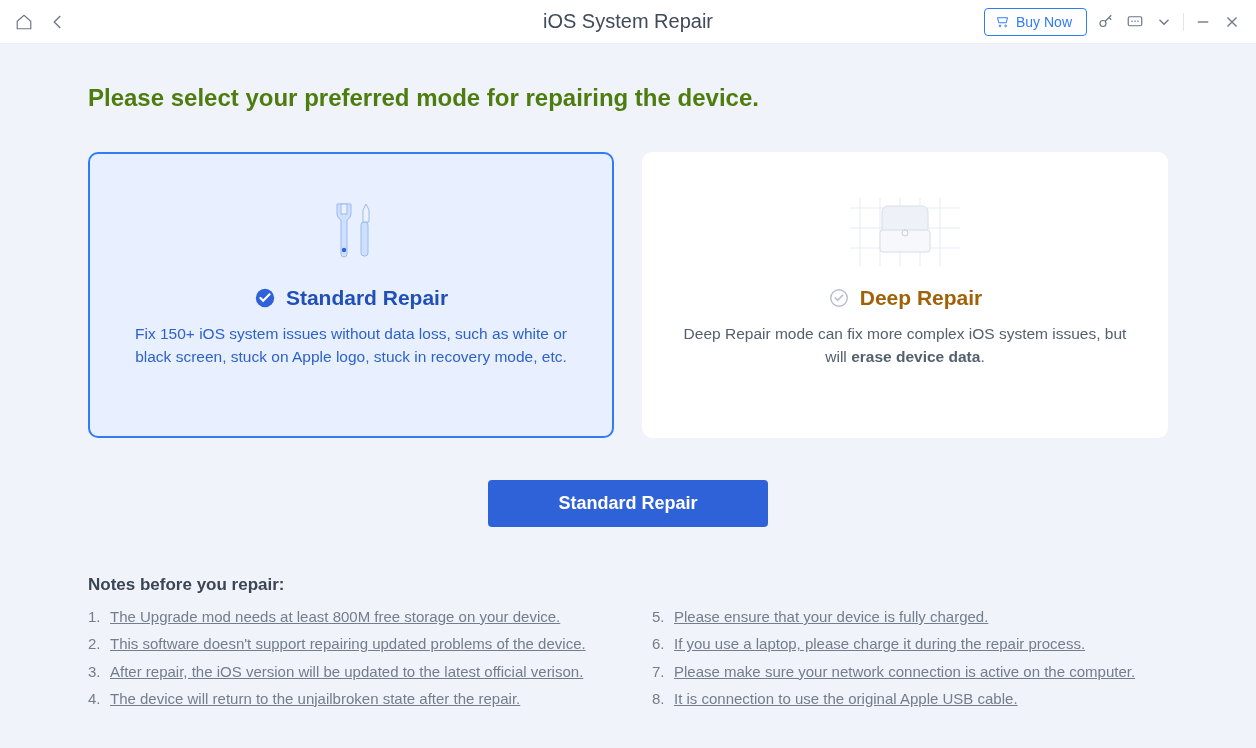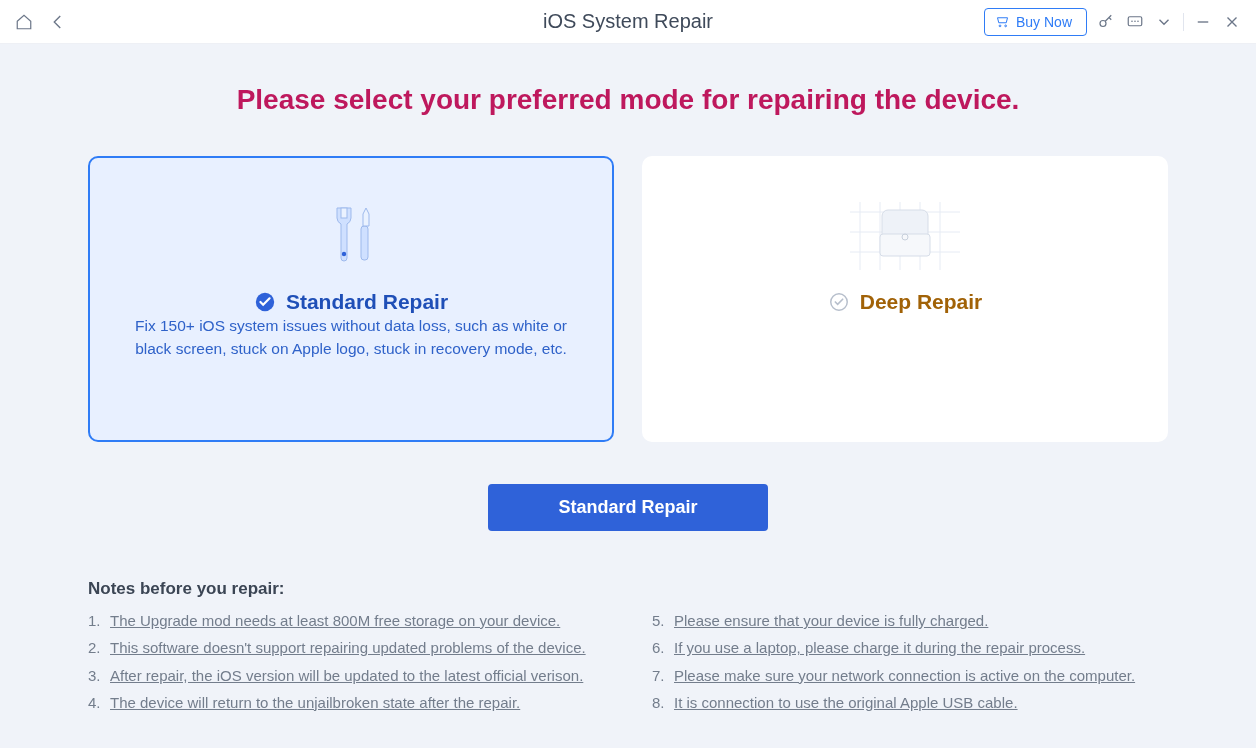--- a/index.html
+++ b/index.html
@@ -26,36 +26,36 @@
   .buy-btn {
     border: 1px solid #2f7cf6; color: #2f7cf6; background:#fff;
     border-radius: 4px; padding: 5px 14px 5px 10px; font-size: 14px;
     display:flex; align-items:center; gap:6px; cursor:pointer;
   }
   .buy-btn svg { width:15px; height:15px; }
   .vsep { width:1px; height:18px; background:#e1e5ee; }
 
   
   .main { padding: 40px 88px 0 88px; }
-  .headline { text-align:center; font-size: 28px; font-weight: 700; color:#be185d; }
+  .headline { font-size: 24px; font-weight: 700; color:#4d7c0f; }
 
   .cards { display:flex; gap: 28px; margin-top: 40px; }
   .card {
     flex:1; background:#fff; border: 2px solid transparent; border-radius:10px;
     height: 286px; padding: 30px 36px 0 36px; text-align:center; cursor:pointer;
     box-shadow: none;
   }
   .card.selected { background:#e8f0ff; border:2px solid #2f7cf6; }
   .card-illus { height: 96px; display:flex; align-items:center; justify-content:center; }
   .card-title-row { display:flex; align-items:center; justify-content:center; gap:10px; margin-top:6px;}
   .card-title { font-size:21px; font-weight:700; }
   .card.selected .card-title { color:#1f4fb7; }
   .card:not(.selected) .card-title { color:#a16207; }
   .check-badge { width:22px; height:22px; display:inline-flex; align-items:center; justify-content:center; }
-  .card-desc { margin-top:0; font-size:15.5px; line-height:1.5; }
+  .card-desc { margin-top:12px; font-size:15.5px; line-height:1.5; }
   .card.selected .card-desc { color:#2f62c9; }
   .card:not(.selected) .card-desc { color:#55606f; }
   .card-desc .strong { font-weight:700; }
 
   .action-row { display:flex; justify-content:center; margin-top:42px; }
   .action-btn {
     background:#2f62d9; color:#fff; border:none; border-radius:4px;
     font-size:18px; font-weight:600; padding: 13px 70px; cursor:pointer;
   }
 
@@ -177,20 +177,23 @@
       </div>
       <div class="card-title-row">
         <span class="check-badge">
           <svg viewBox="0 0 24 24" width="22" height="22">
               <circle cx="12" cy="12" r="9" fill="none" stroke="#b7bfcc" stroke-width="1.6"></circle>
               <path d="M8 12l2.5 2.5L16 9" stroke="#b7bfcc" stroke-width="1.8" fill="none" stroke-linecap="round"></path>
             </svg>
         </span>
         <span class="card-title">Deep Repair</span>
       </div>
+      <div class="card-desc">
+        <span>Deep Repair mode can fix more complex iOS system issues, but will </span><span class="strong">erase device data</span><span>.</span>
+      </div>
     </div>
   </div>
 
   <div class="action-row">
     <button class="action-btn">Standard Repair</button>
   </div>
 
   <div class="notes">
     <div class="notes-title">Notes before you repair:</div>
     <div class="notes-cols">

